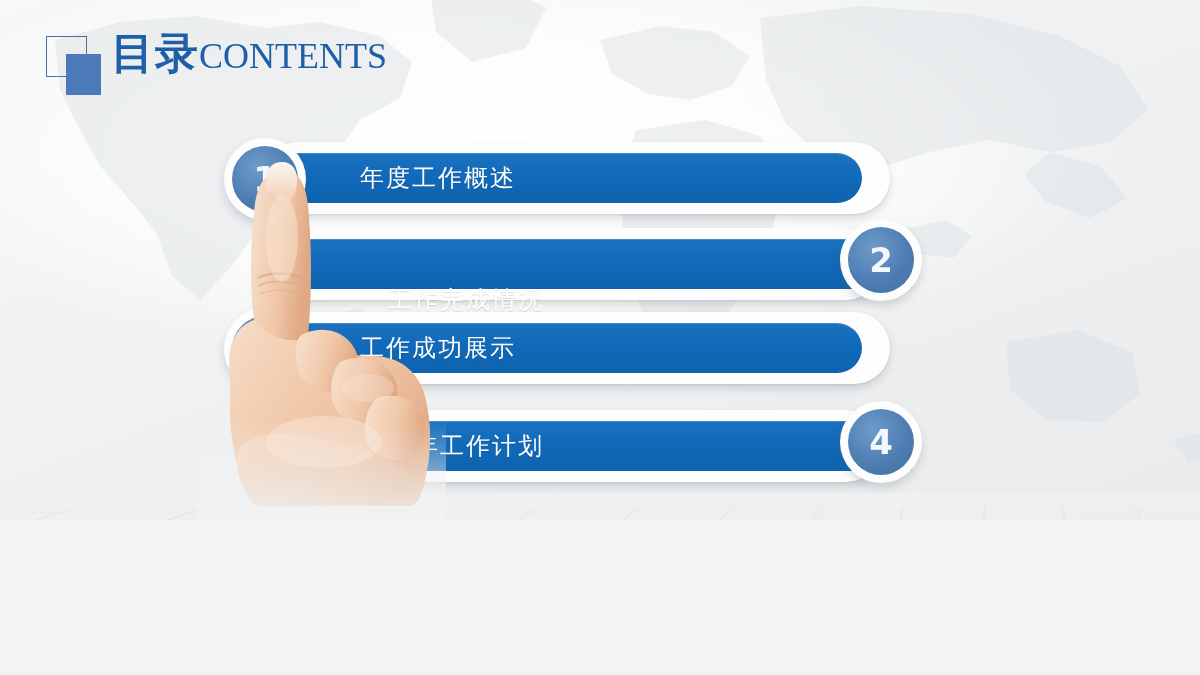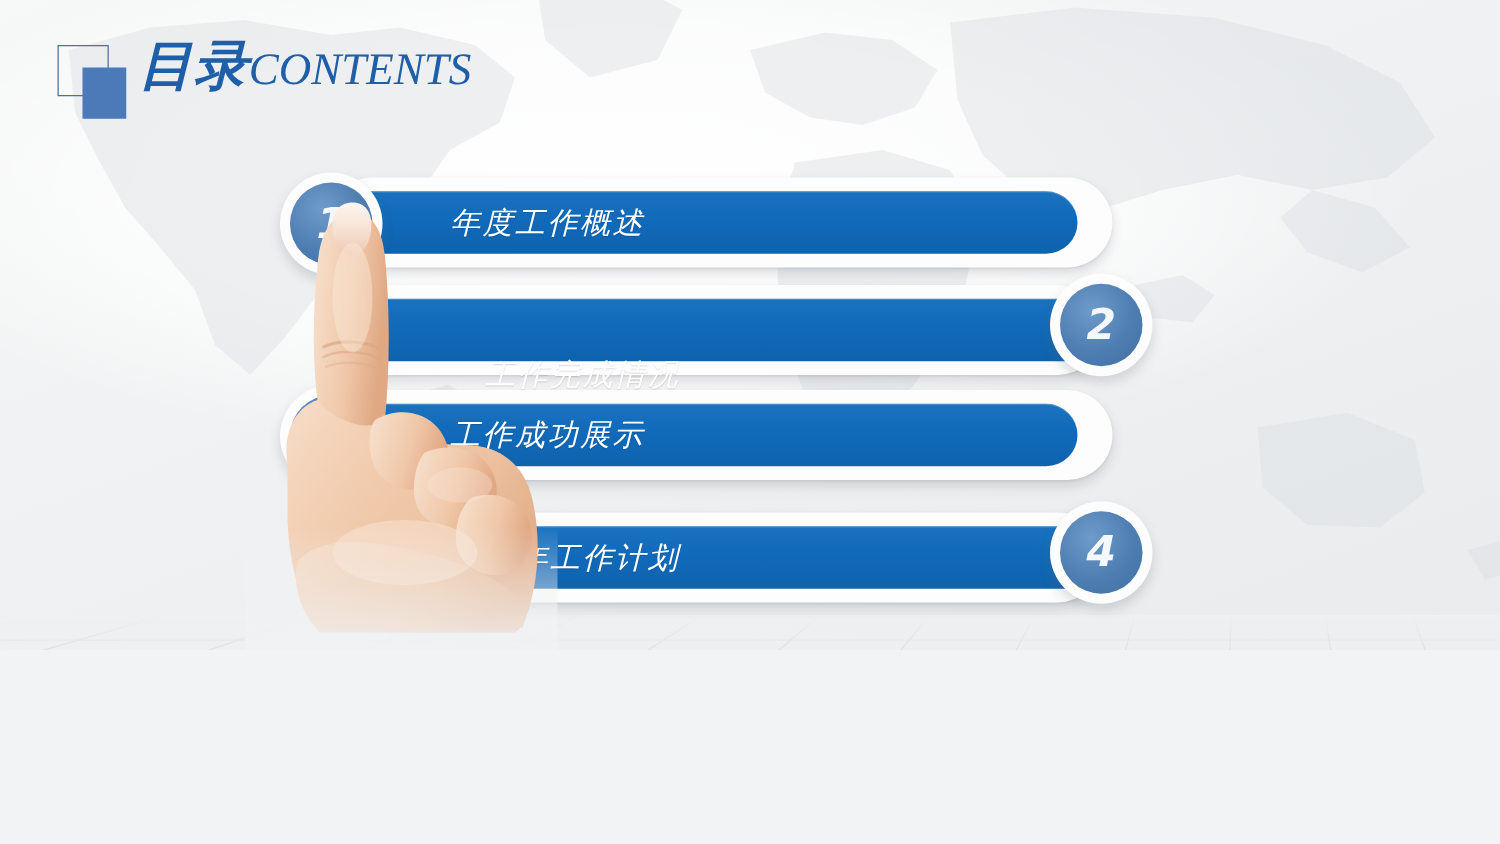--- a/index.html
+++ b/index.html
@@ -11,21 +11,20 @@
   }
 
   
   #stage {
     position:absolute; inset:0;
     width:1200px; height:520px;
     background:
       radial-gradient(ellipse 70% 55% at 42% 30%, #ffffff 0%, rgba(255,255,255,0.75) 45%, rgba(255,255,255,0) 75%),
       linear-gradient(160deg,#f7f8f8 0%, #eef0f1 55%, #e9ebec 100%);
     overflow:hidden;
-    font-style:italic;
   }
 
   
   #worldmap {
     position:absolute; left:-40px; top:-30px;
     width:1290px; height:560px;
     opacity:.5;
   }
   #worldmap path { fill:#dfe3e6; }
 

